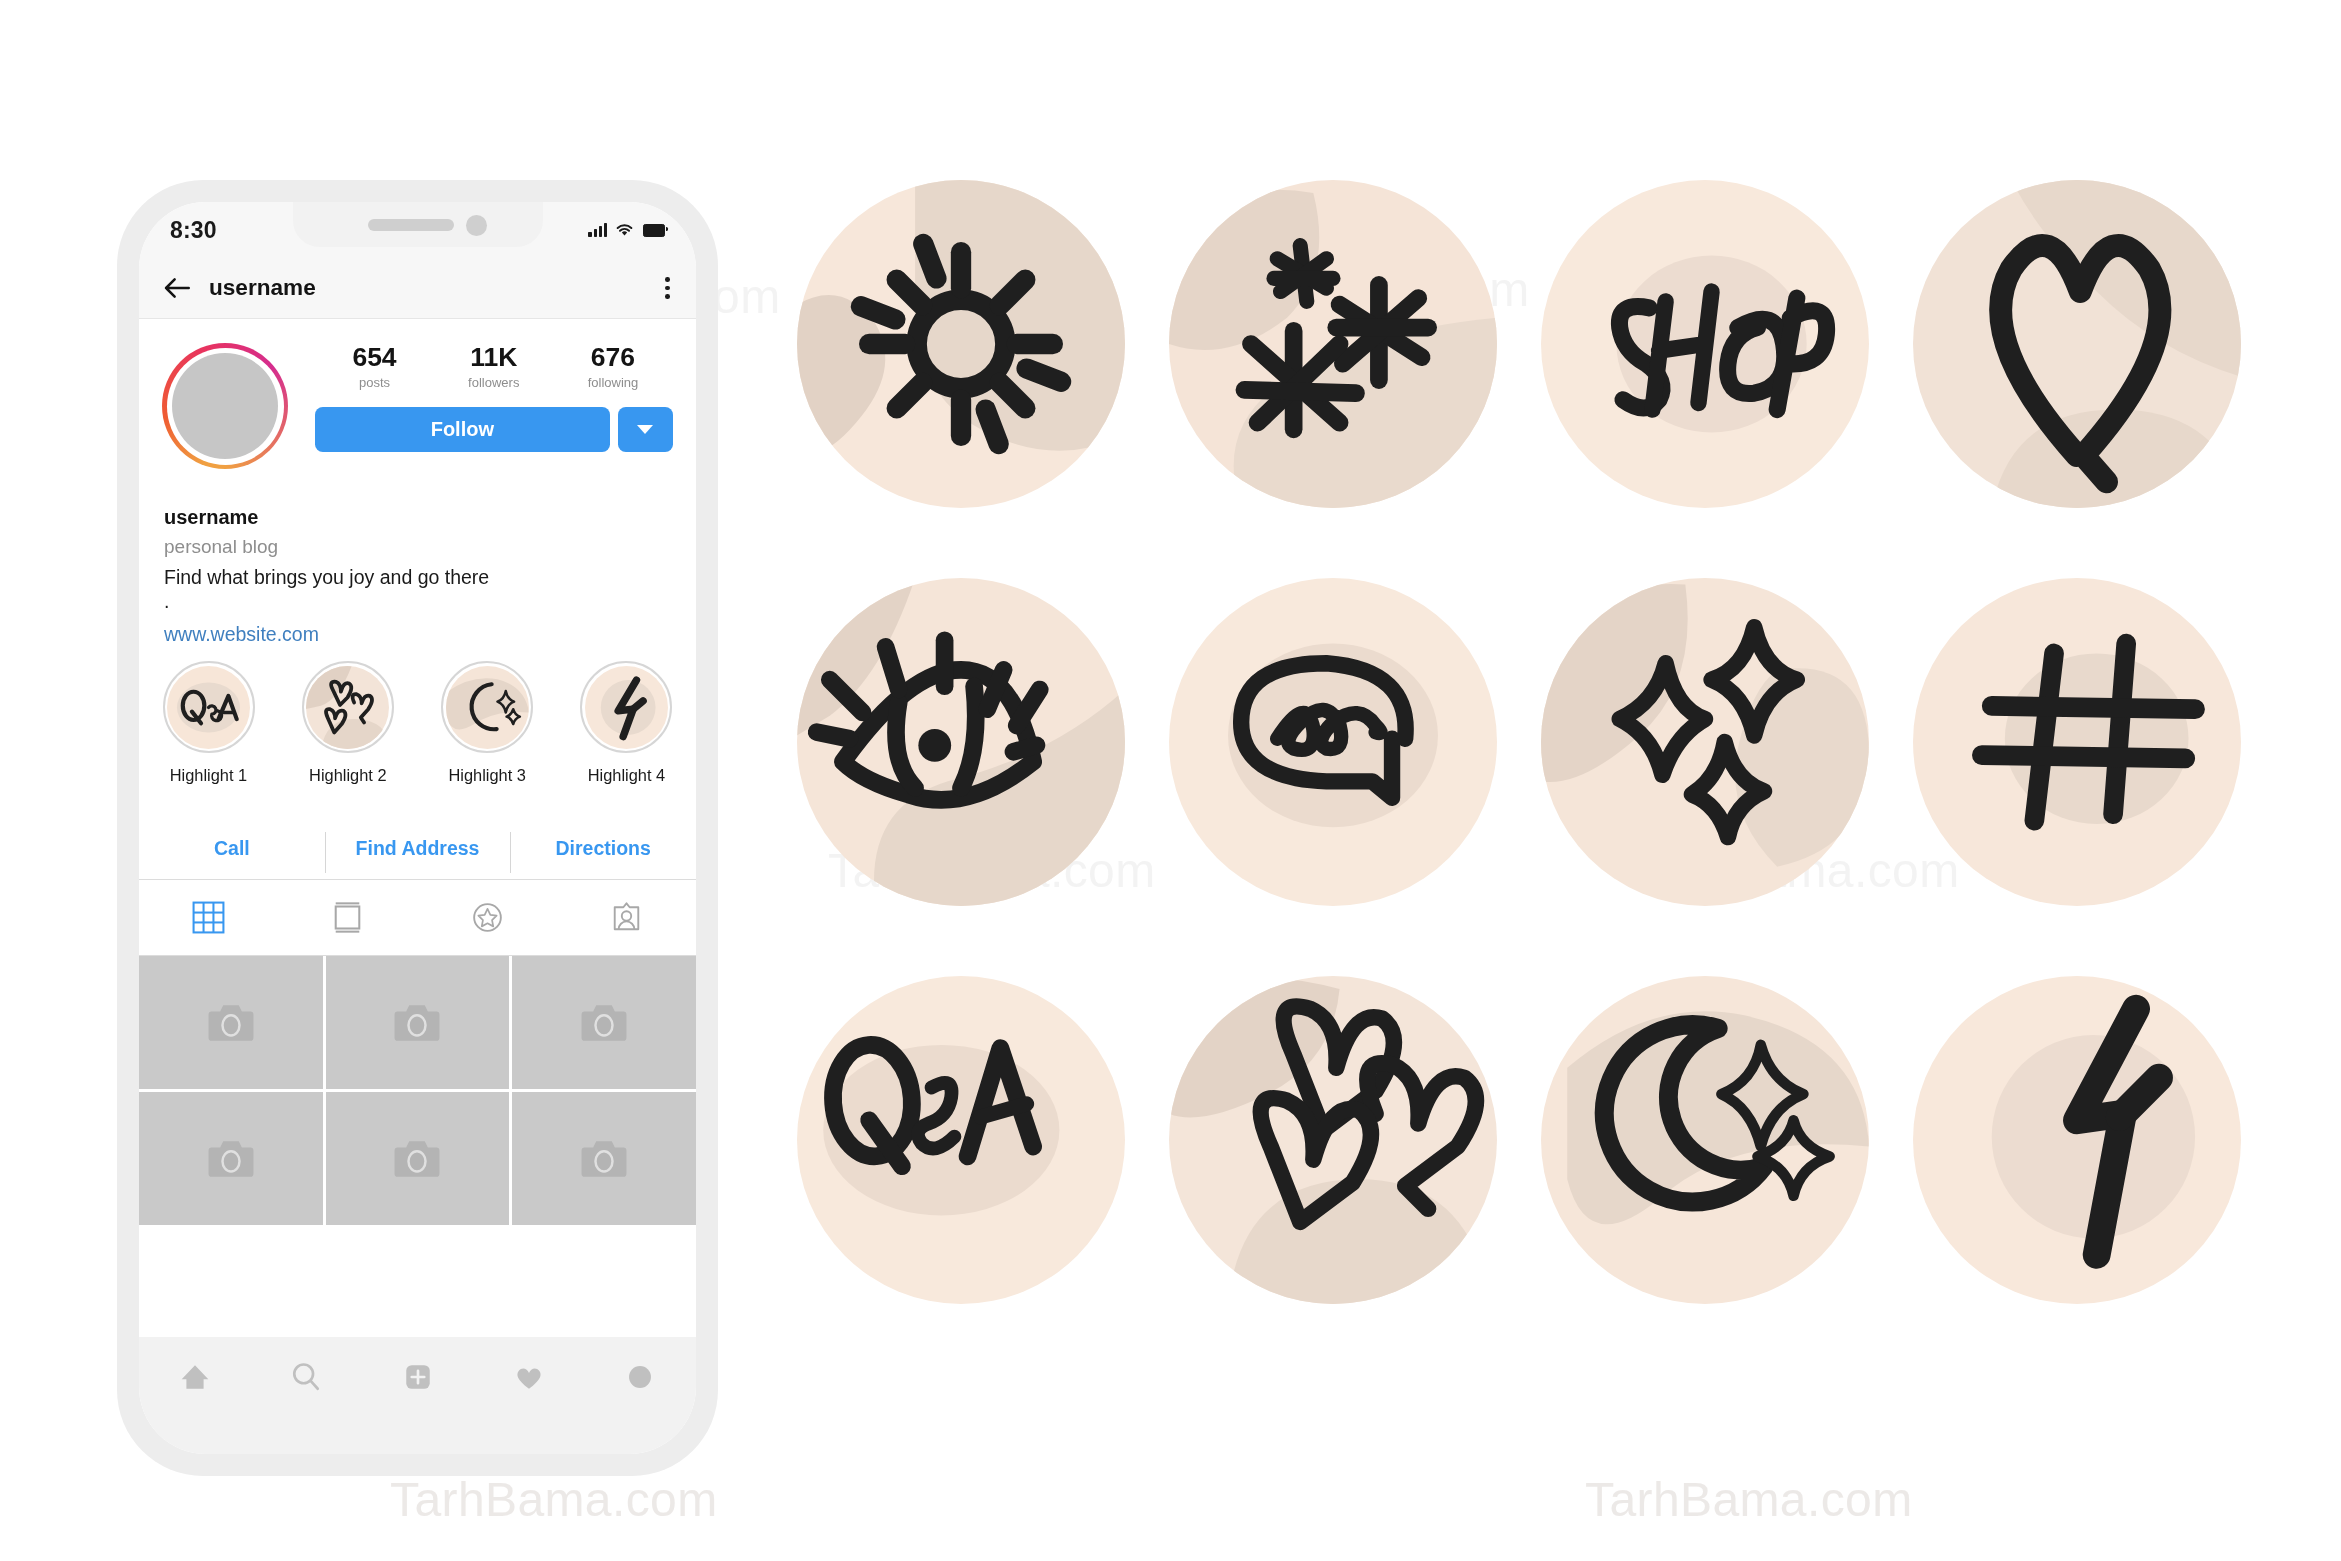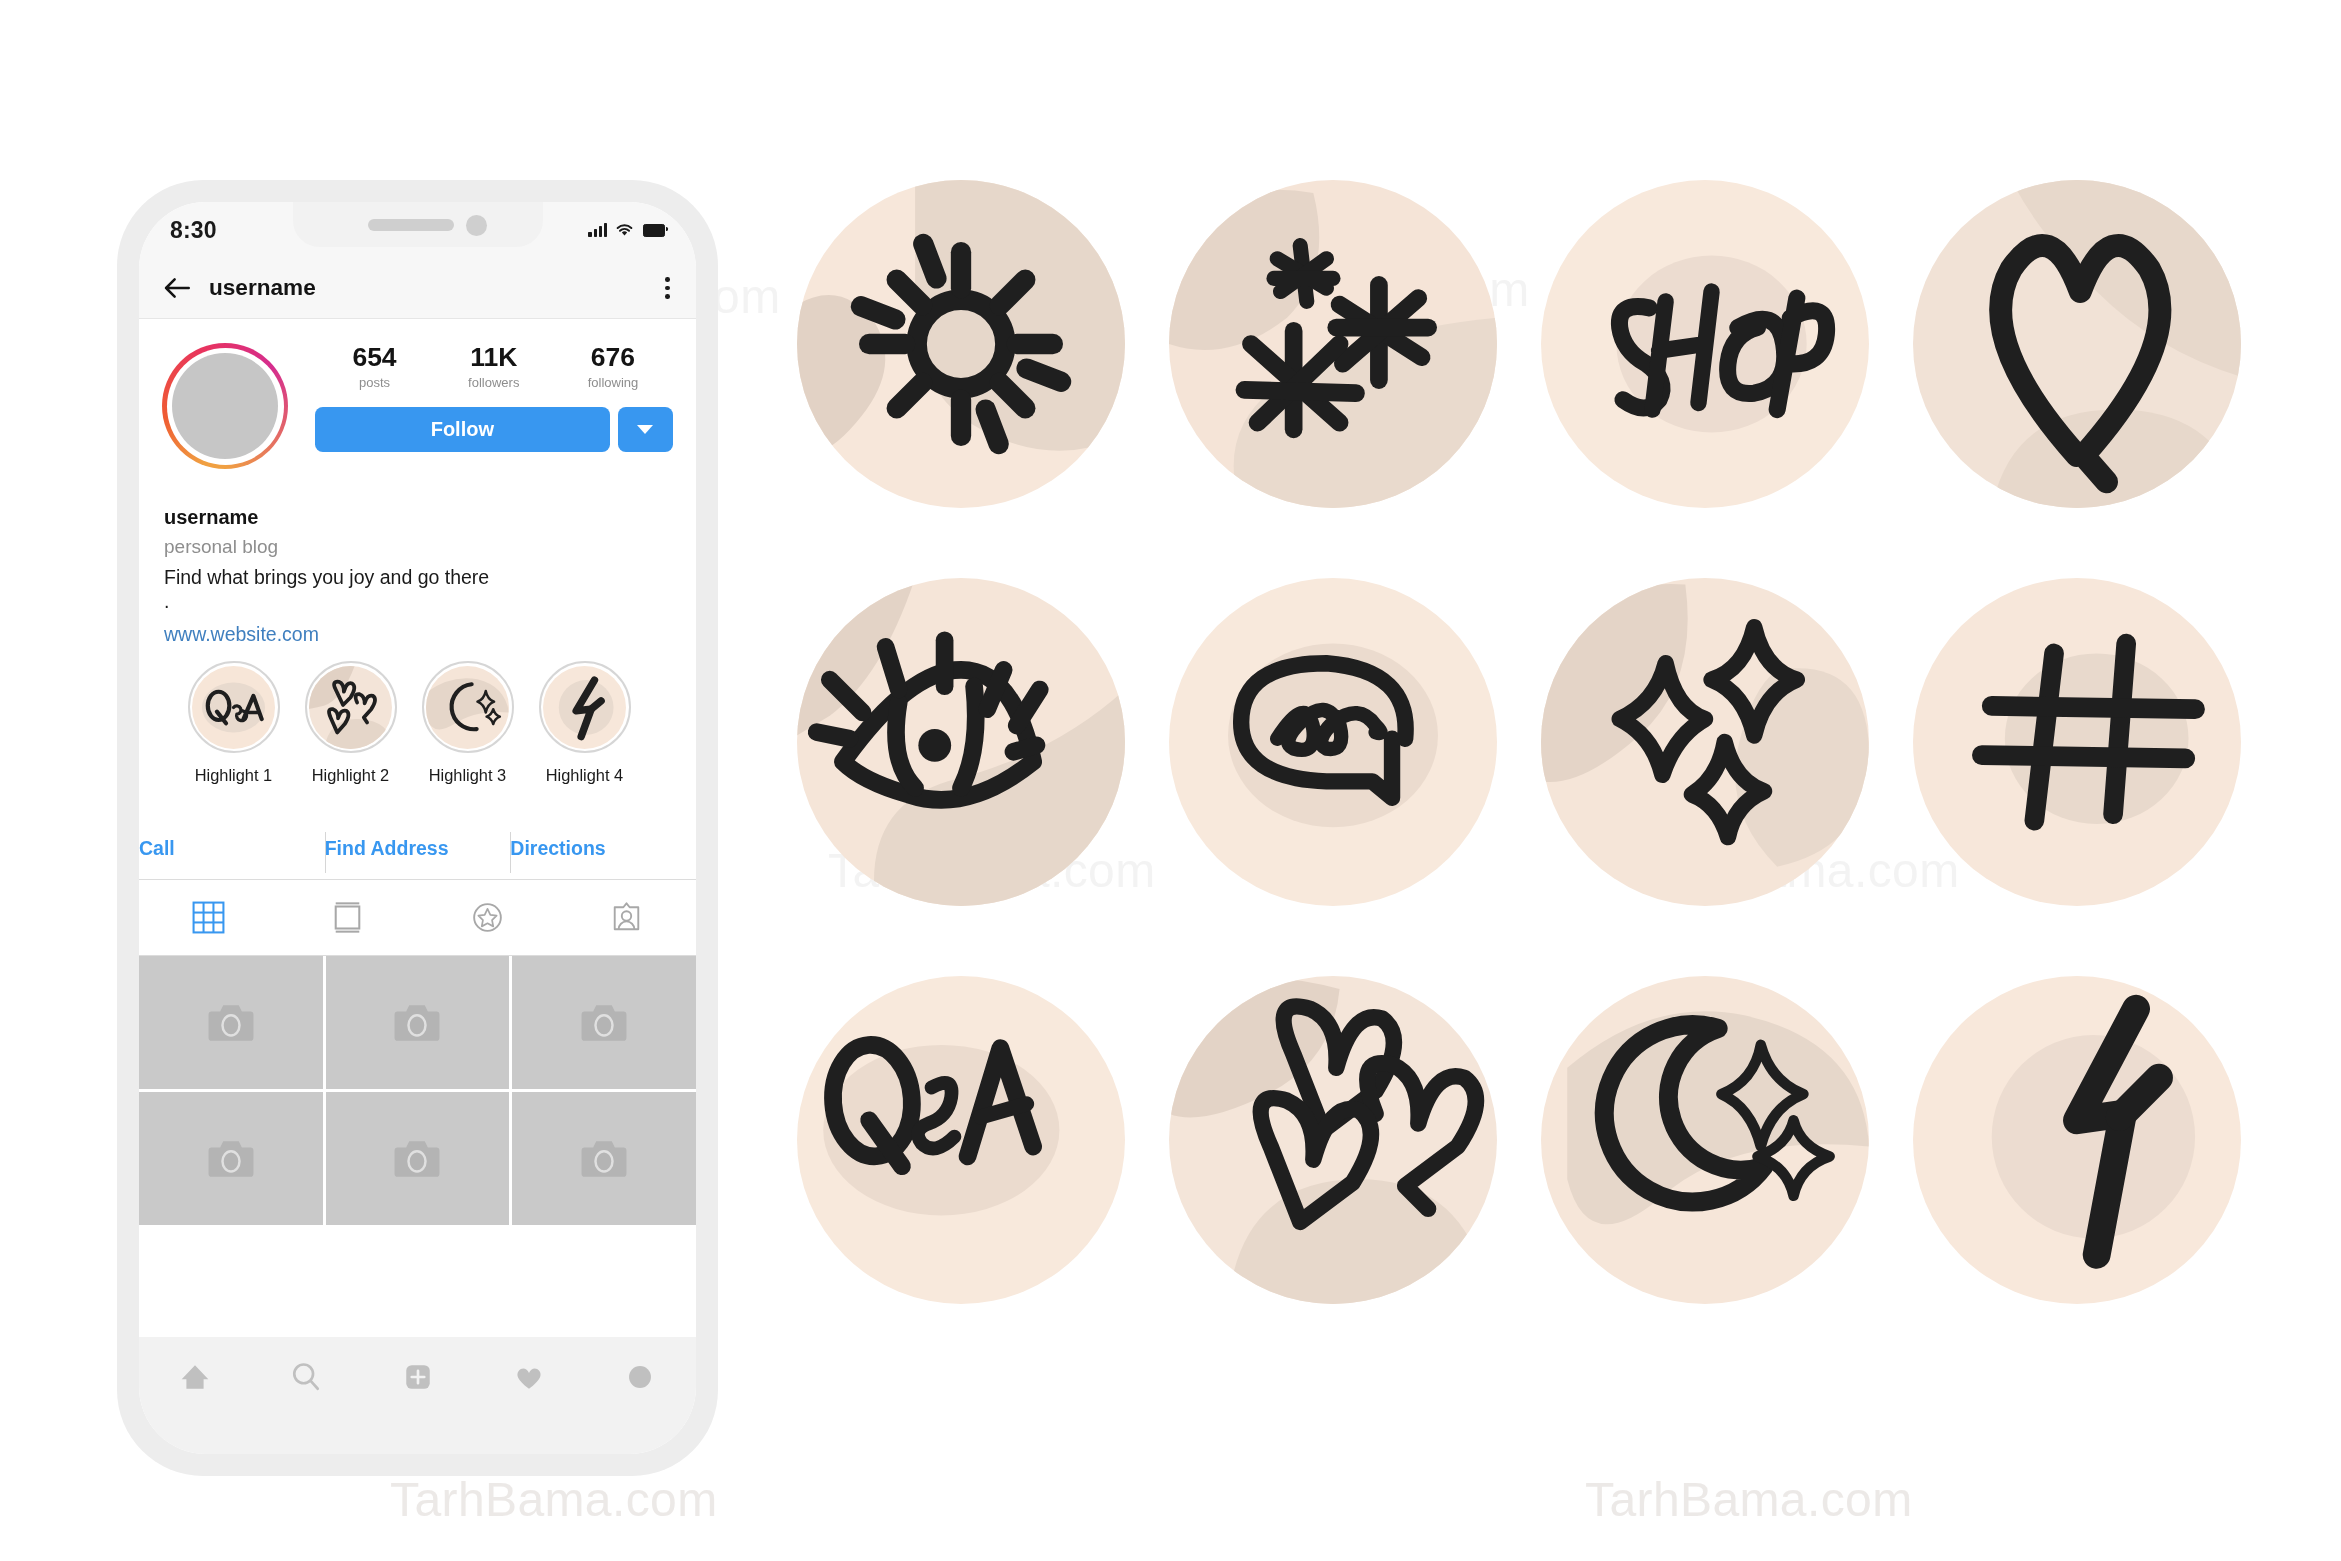--- a/index.html
+++ b/index.html
@@ -113,37 +113,37 @@
 
   
   #bio{position:absolute;left:0;top:304px;width:557px;padding:0 25px;box-sizing:border-box;}
   #bio-name{font-size:20px;font-weight:700;color:#141414;}
   #bio-category{font-size:19px;color:#8e8e8e;margin-top:7px;}
   #bio-text{font-size:19.5px;color:#1a1a1a;margin-top:5.5px;line-height:1.35;}
   #bio-dot{font-size:19.5px;color:#1a1a1a;line-height:1.1;margin-top:1.6px;}
   #bio-link{font-size:19.5px;color:#3f7fbf;margin-top:10px;}
 
   
-  #highlights{position:absolute;left:0;top:459px;width:557px;display:flex;padding:0 36px;box-sizing:border-box;gap:0;justify-content:flex-start;}
+  #highlights{position:absolute;left:0;top:459px;width:557px;display:flex;padding:0 11px;box-sizing:border-box;gap:0;justify-content:space-between;}
   .hl{width:117px;display:flex;flex-direction:column;align-items:center;}
   .hl-circle{
     width:92px;height:92px;border-radius:50%;
     border:2.3px solid #d6d6d6;background:#fff;
     display:flex;align-items:center;justify-content:center;overflow:hidden;
     box-sizing:border-box;
   }
   .hl-circle .cover{width:83px;height:83px;border-radius:50%;overflow:hidden;position:relative;}
   .hl-label{font-size:16.4px;color:#1a1a1a;margin-top:12.5px;white-space:nowrap;}
 
   
   #contact-row{
     position:absolute;left:0;top:615px;width:557px;height:62px;
     display:flex;align-items:center;border-bottom:0.8px solid #dcdcdc;
   }
-  .contact-btn{flex:1;font-size:19.5px;color:#3897f0;font-weight:700;position:relative;}
+  .contact-btn{flex:1;text-align:center;font-size:19.5px;color:#3897f0;font-weight:700;position:relative;}
   .contact-btn + .contact-btn:before{
     content:"";position:absolute;left:0;top:-4.7px;width:0.8px;height:41px;background:#d6d6d6;
   }
 
   
   #tabs{position:absolute;left:0;top:678px;width:557px;height:75px;display:flex;align-items:center;border-bottom:0.8px solid #dcdcdc;}
   .tab{flex:1;display:flex;align-items:center;justify-content:center;}
 
   
   #grid{position:absolute;left:0;top:754px;width:557px;height:351px;display:grid;grid-template-columns:repeat(3,1fr);grid-auto-rows:133px;gap:3.1px;}

